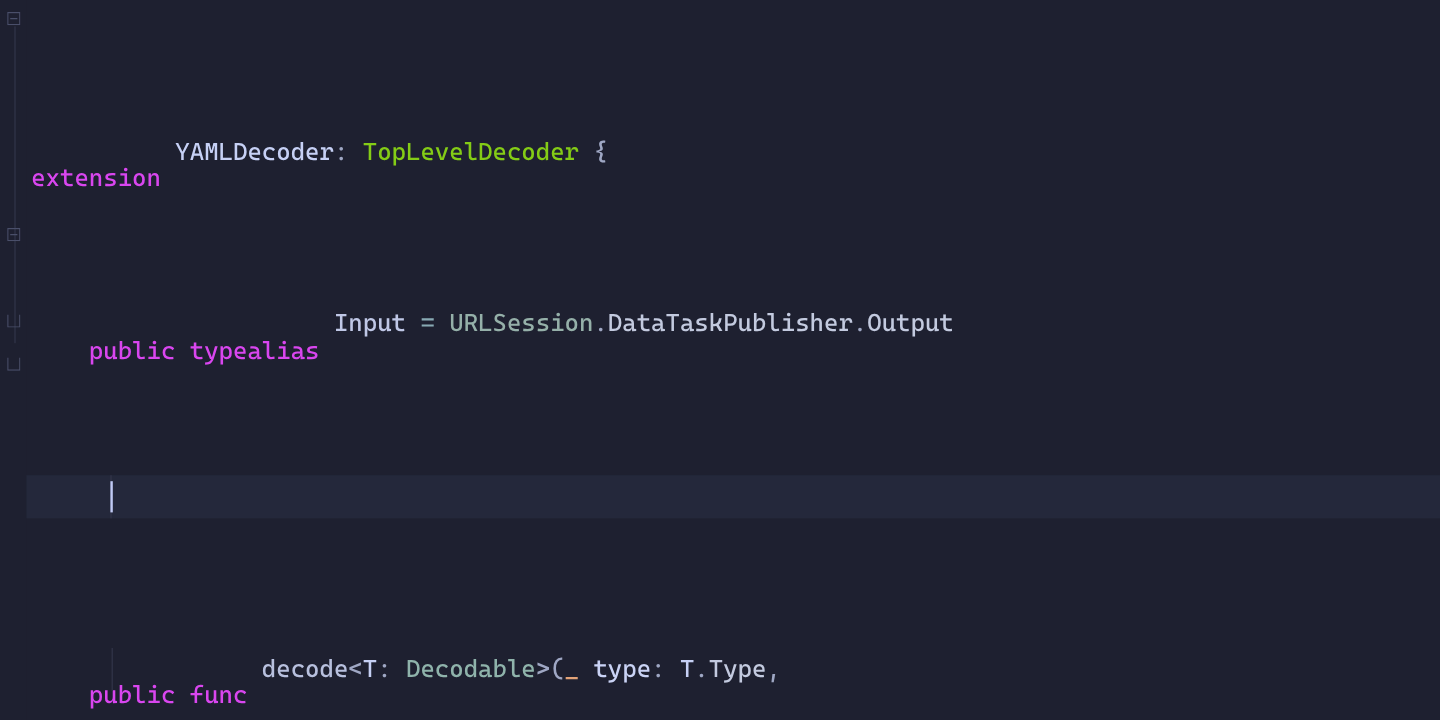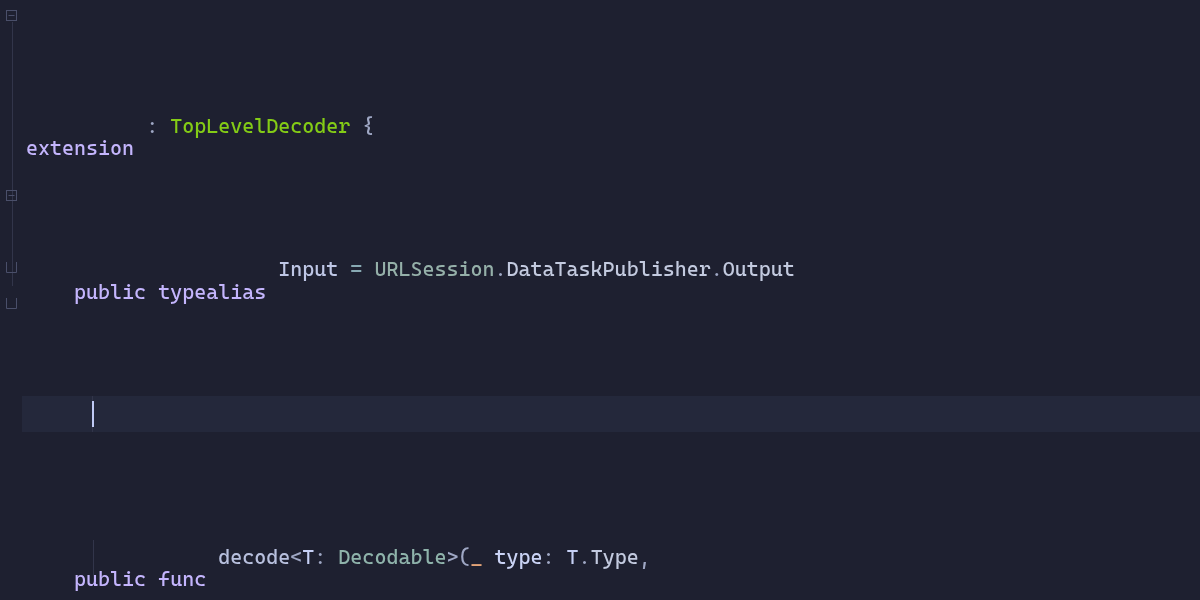--- a/index.html
+++ b/index.html
@@ -68,21 +68,21 @@
   }
   .indent-guide {
     position: absolute;
     width: 1px;
     background: #32354a;
     top: 0;
     bottom: 0;
   }
 
   
-  .kw    { color: #c4b5fd; margin-top: 45px; }     
+  .kw    { color: #d946ef; margin-top: 45px; }     
   .type  { color: #c6d0f5; }     
   .punc  { color: #9fa7c4; }     
   .param { color: #cad3f5; }     
   .op    { color: #88a9b3; }     
 </style>
 </head>
 <body>
 
 <div class="editor">
   <div class="gutter">
@@ -106,21 +106,21 @@
       </div>
     <div class="fold-marker" style="top:296px">
         <svg width="11" height="11" viewBox="0 0 11 11">
           <path d="M0.5 0 V10.5 H10.5 V0" fill="none" stroke="#4a4f6a" stroke-width="1"></path>
         </svg>
       </div>
   </div>
 
   <div class="code">
 
-    <div class="line"><span class="kw">extension</span><span> </span><span class="punc">:</span><span> </span><span class="type" style="color:#84cc16">TopLevelDecoder</span><span> </span><span class="punc">{</span></div>
+    <div class="line"><span class="kw">extension</span><span> </span><span class="type">YAMLDecoder</span><span class="punc">:</span><span> </span><span class="type" style="color:#84cc16">TopLevelDecoder</span><span> </span><span class="punc">{</span></div>
 
     <div class="line"><span>    </span><span class="kw">public</span><span> </span><span class="kw">typealias</span><span> </span><span class="type" style="color:#bfc7e6">Input</span><span> </span><span class="op">=</span><span> </span><span style="color:#95b0a9">URLSession</span><span class="punc">.</span><span class="type" style="color:#c3cadf">DataTaskPublisher</span><span class="punc">.</span><span class="type" style="color:#c3cadf">Output</span></div>
 
     <div class="line highlighted">
       <div class="indent-guide" style="left:70px"></div>
       <div class="cursor"></div>
     </div>
 
     <div class="line">
       <div class="indent-guide" style="left:71px;top:0;height:36px"></div>

